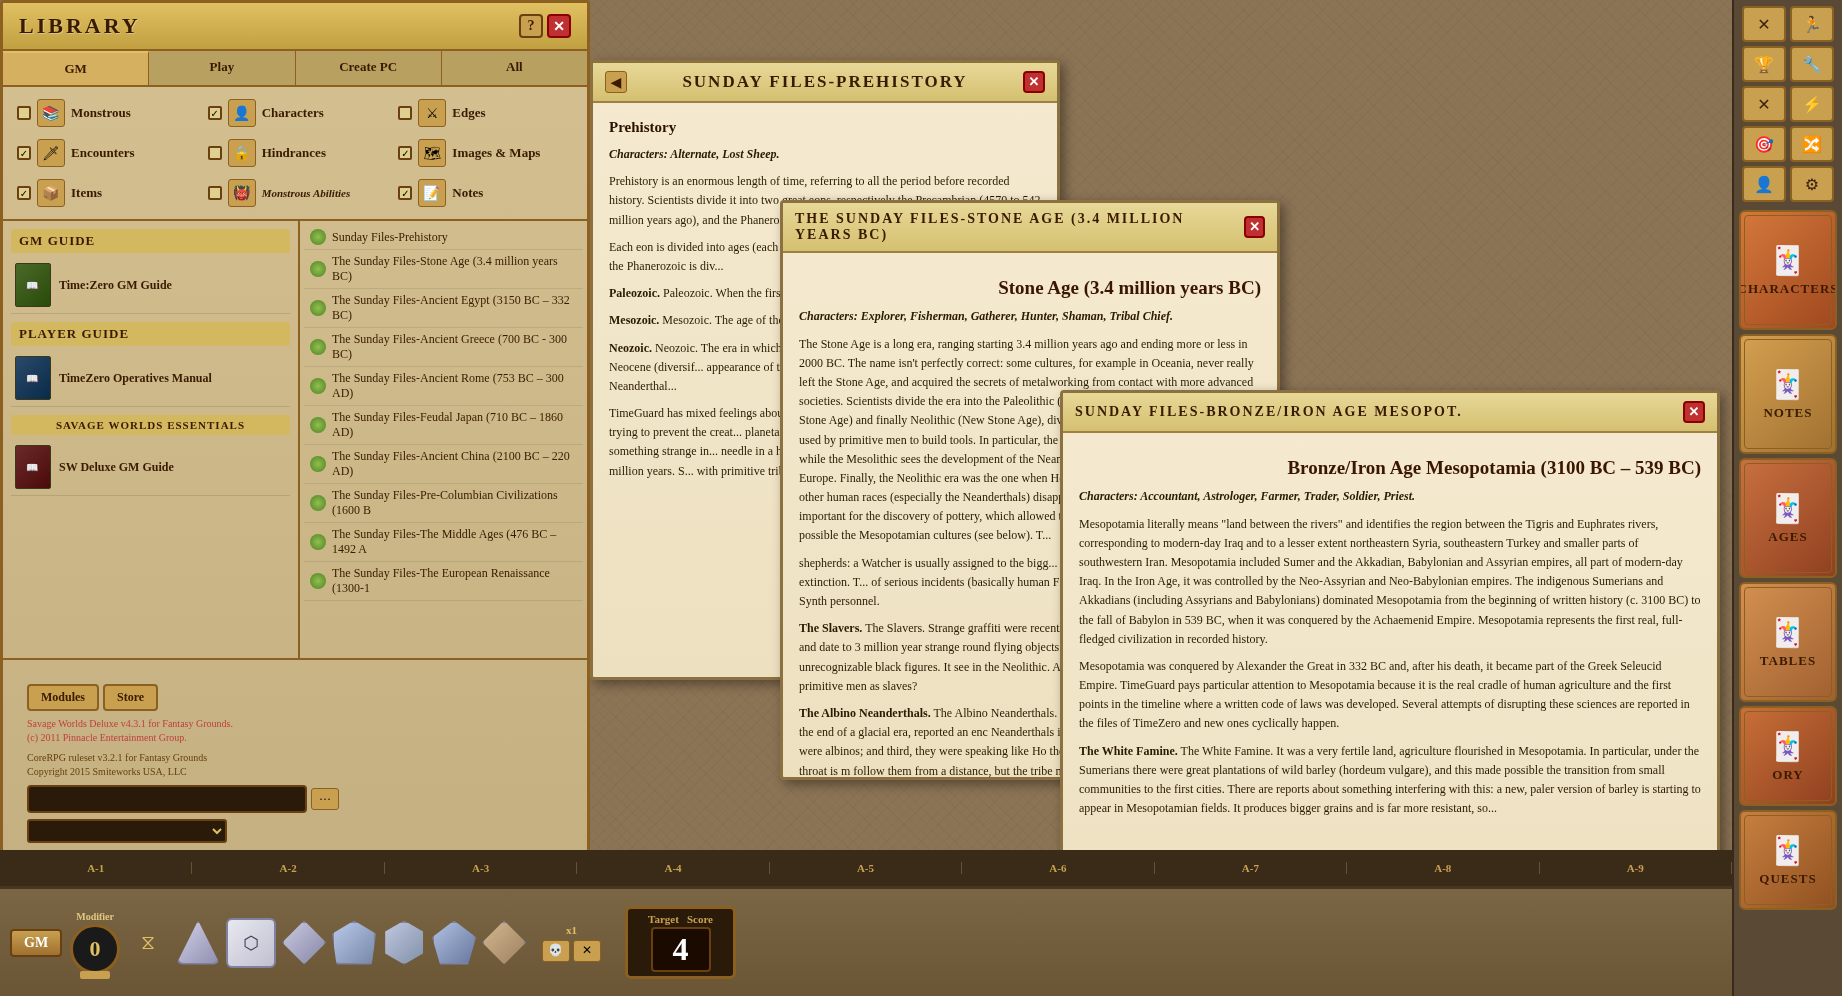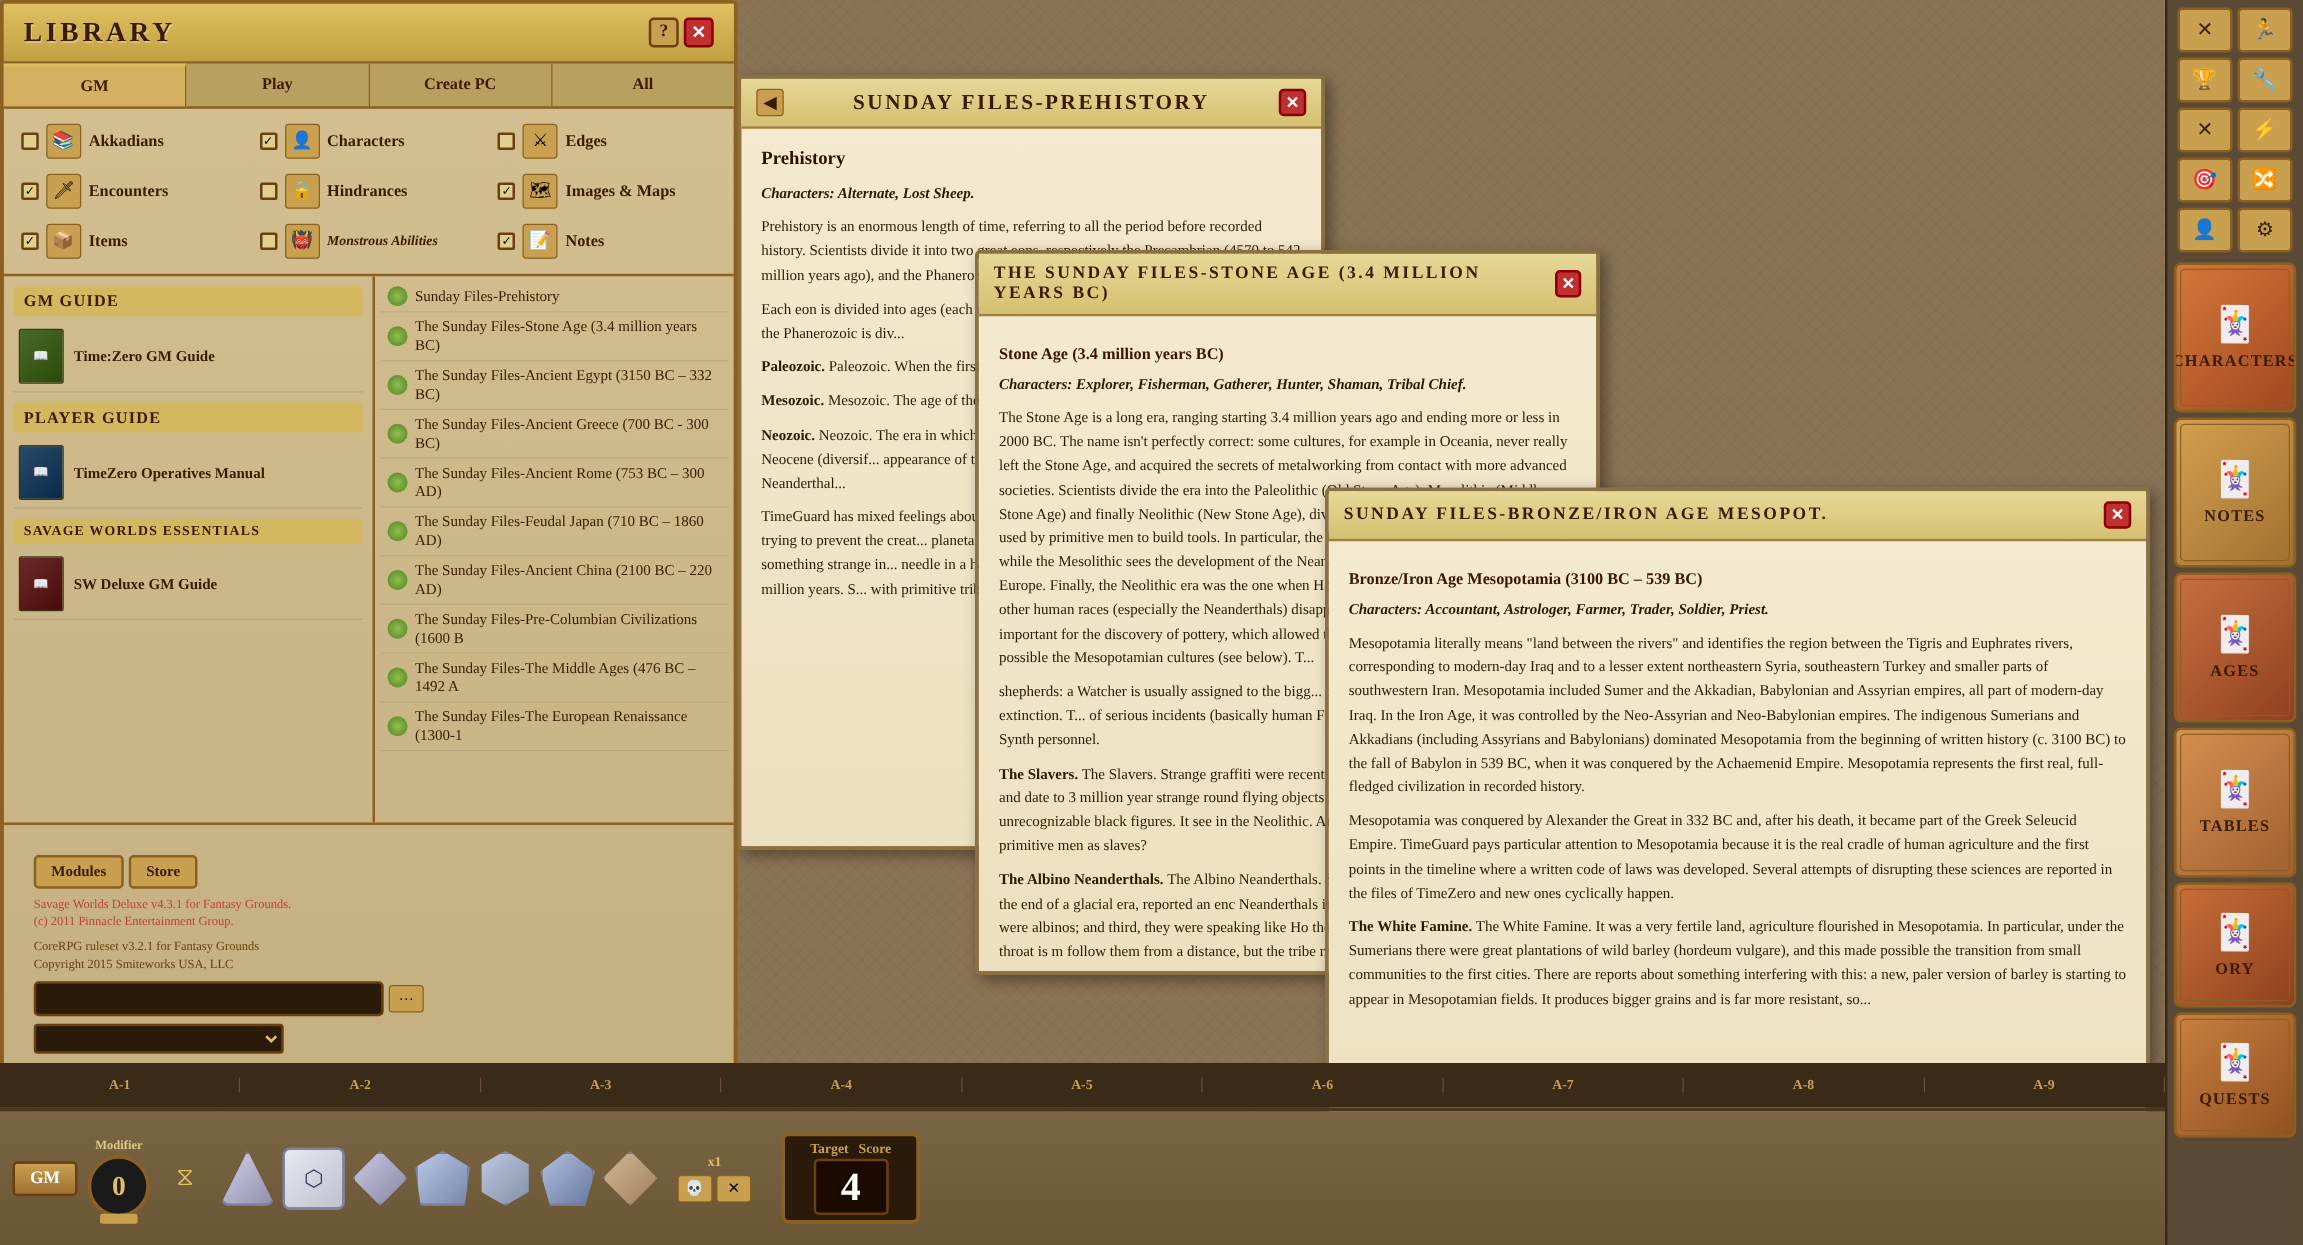--- a/index.html
+++ b/index.html
@@ -586,24 +586,25 @@
     }
 
     .doc-body h2 {
       font-size: 15px;
       font-weight: bold;
       margin-bottom: 6px;
       color: #2a1000;
     }
 
     .doc-body h3 {
-      font-size: 13px;
+      font-size: 19px;
       font-weight: bold;
       margin: 8px 0 4px 0;
       color: #3a1500;
+      text-align: right;
     }
 
     .doc-body p {
       margin-bottom: 8px;
       line-height: 1.6;
     }
 
     .doc-body .chars-line {
       font-weight: bold;
       font-style: italic;
@@ -711,21 +712,21 @@
     <div class="lib-nav-btn">Play</div>
     <div class="lib-nav-btn">Create PC</div>
     <div class="lib-nav-btn">All</div>
   </div>
 
   <div class="library-categories">
 
     <div class="category-item">
       <div class="cat-checkbox"></div>
       <div class="cat-icon">📚</div>
-      <span class="cat-label">Akkadians</span>
+      <span class="cat-label">Monstrous</span>
     </div>
     <div class="category-item">
       <div class="cat-checkbox">✓</div>
       <div class="cat-icon">👤</div>
       <span class="cat-label">Characters</span>
     </div>
     <div class="category-item">
       <div class="cat-checkbox"></div>
       <div class="cat-icon">⚔</div>
       <span class="cat-label">Edges</span>
@@ -771,21 +772,21 @@
         <div class="lib-book-cover" style="background: linear-gradient(135deg, #4a6a2a, #2a4a0a);">📖</div>
         <span class="lib-book-title">Time:Zero GM Guide</span>
       </div>
 
       <div class="lib-section-header" style="margin-top:8px;">Player Guide</div>
       <div class="lib-book-item">
         <div class="lib-book-cover" style="background: linear-gradient(135deg, #2a4a6a, #0a2a4a);">📖</div>
         <span class="lib-book-title">TimeZero Operatives Manual</span>
       </div>
 
-      <div class="lib-section-header" style="margin-top:8px; font-size:11px;">Savage Worlds Essentials</div>
+      <div class="lib-section-header" style="margin-top:8px; font-size:11px;text-align:center;">Savage Worlds Essentials</div>
       <div class="lib-book-item">
         <div class="lib-book-cover" style="background: linear-gradient(135deg, #6a2a2a, #4a0a0a);">📖</div>
         <span class="lib-book-title">SW Deluxe GM Guide</span>
       </div>
     </div>
 
     <div class="library-right">
       <div class="lib-list-item">
         <div class="lib-list-icon"></div>
         <span>Sunday Files-Prehistory</span>

